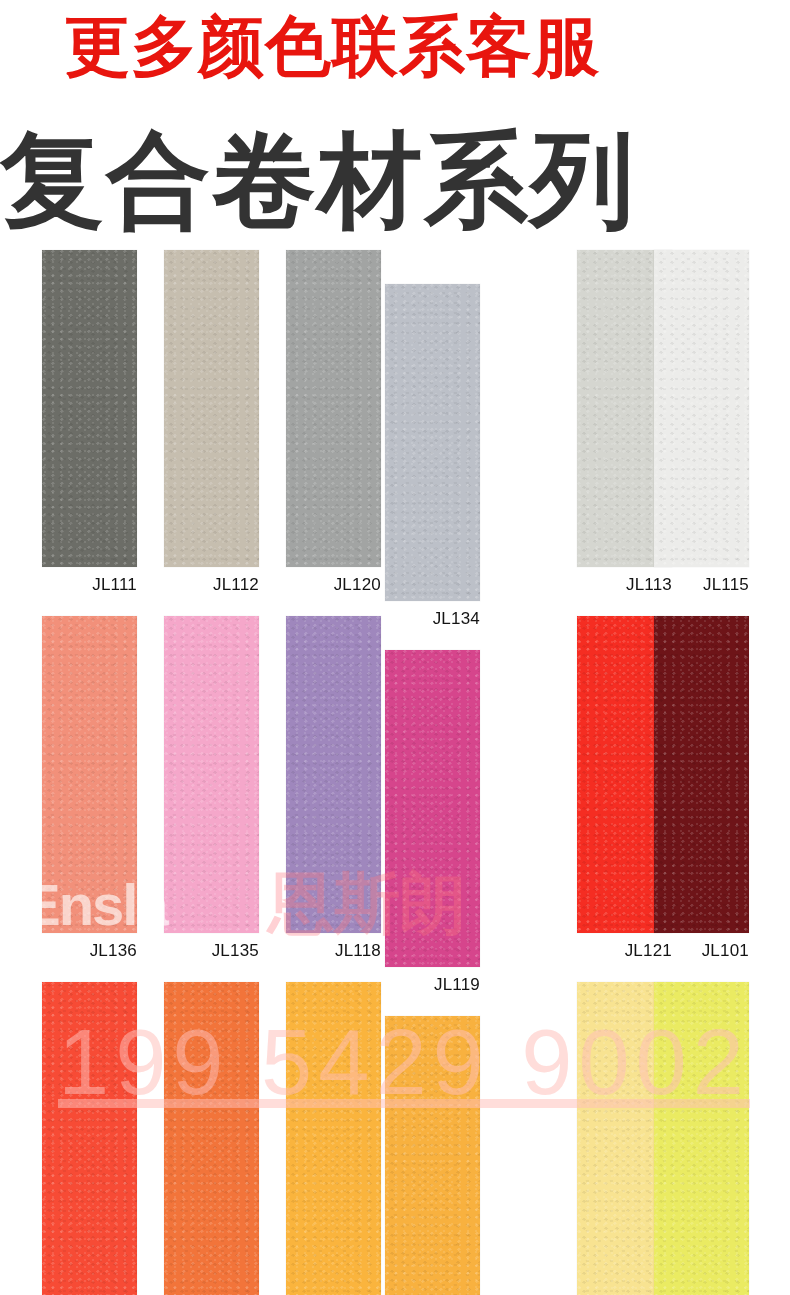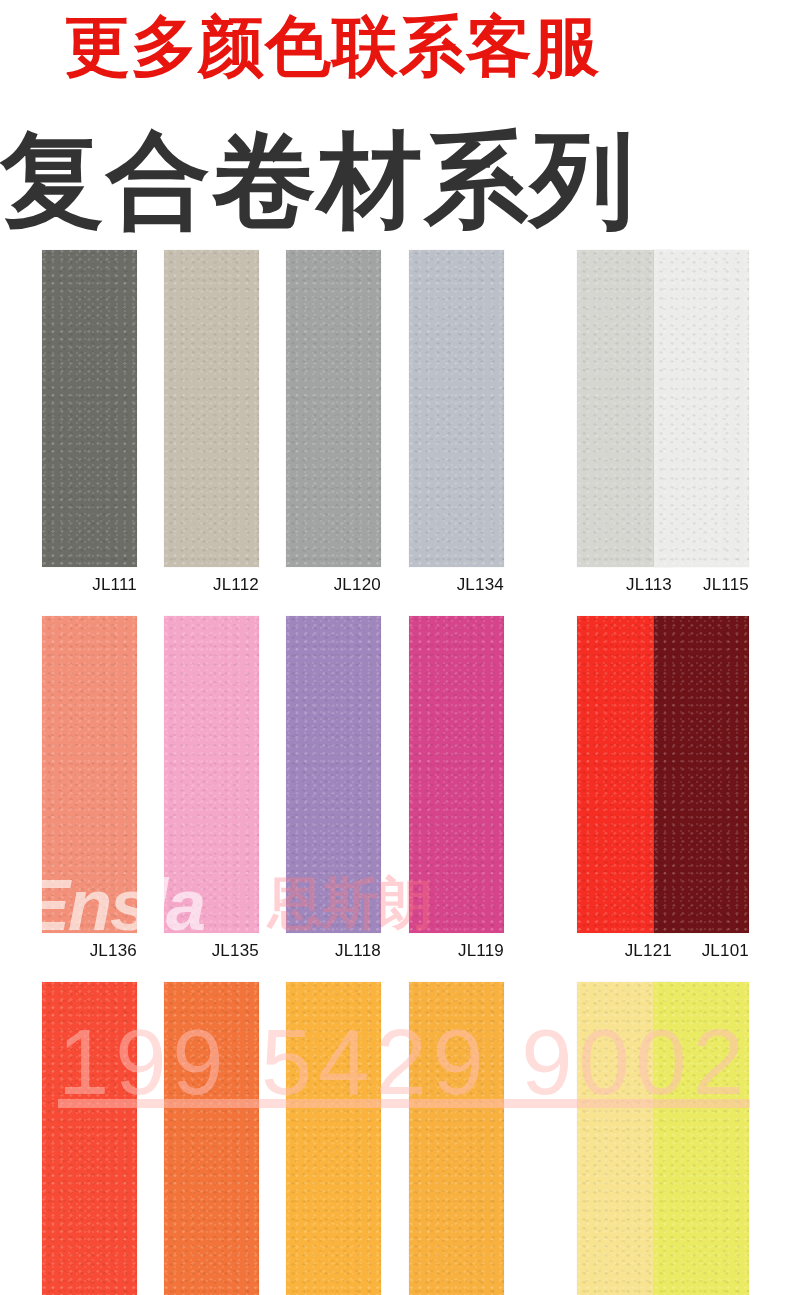--- a/index.html
+++ b/index.html
@@ -40,21 +40,21 @@
   .row-3{top:982px;}
 
   .cell{
     position:absolute;
     top:0;
     width:95px;
   }
   .cell.c0{left:42px;}
   .cell.c1{left:164px;}
   .cell.c2{left:286px;}
-  .cell.c3{left:409px;}
+  .cell.c3{left:385px;margin-top:34px;}
   .cell.c4{left:531px;margin-left:46px;}
   .cell.c5{left:654px;}
 
   .swatch{
     width:95px;
     height:317px;
     position:relative;
     overflow:hidden;
     box-shadow:0 0 0 0.5px rgba(0,0,0,0.04);
   }
@@ -88,29 +88,28 @@
 
   
   .wm{
     position:absolute;
     pointer-events:none;
     white-space:nowrap;
     font-weight:bold;
   }
   .wm-brand{
     left:22px;top:866px;
-    font-size:72px;line-height:78px;
-    font-style:italic;
+    font-size:58px;line-height:78px;
     color:rgba(255,255,255,.62);
     letter-spacing:-2px;
     text-align:center;
   }
   .wm-brand-cn{
     left:268px;top:862px;
-    font-size:55px;line-height:82px;
+    font-size:66px;line-height:82px;
     color:rgba(255,120,130,.34);
     letter-spacing:0px;
   }
   .wm-phone{
     left:58px;top:1012px;
     font-size:92px;line-height:100px;
     font-weight:normal;
     color:rgba(255,190,185,.52);
     letter-spacing:6px;
     text-decoration:underline;

